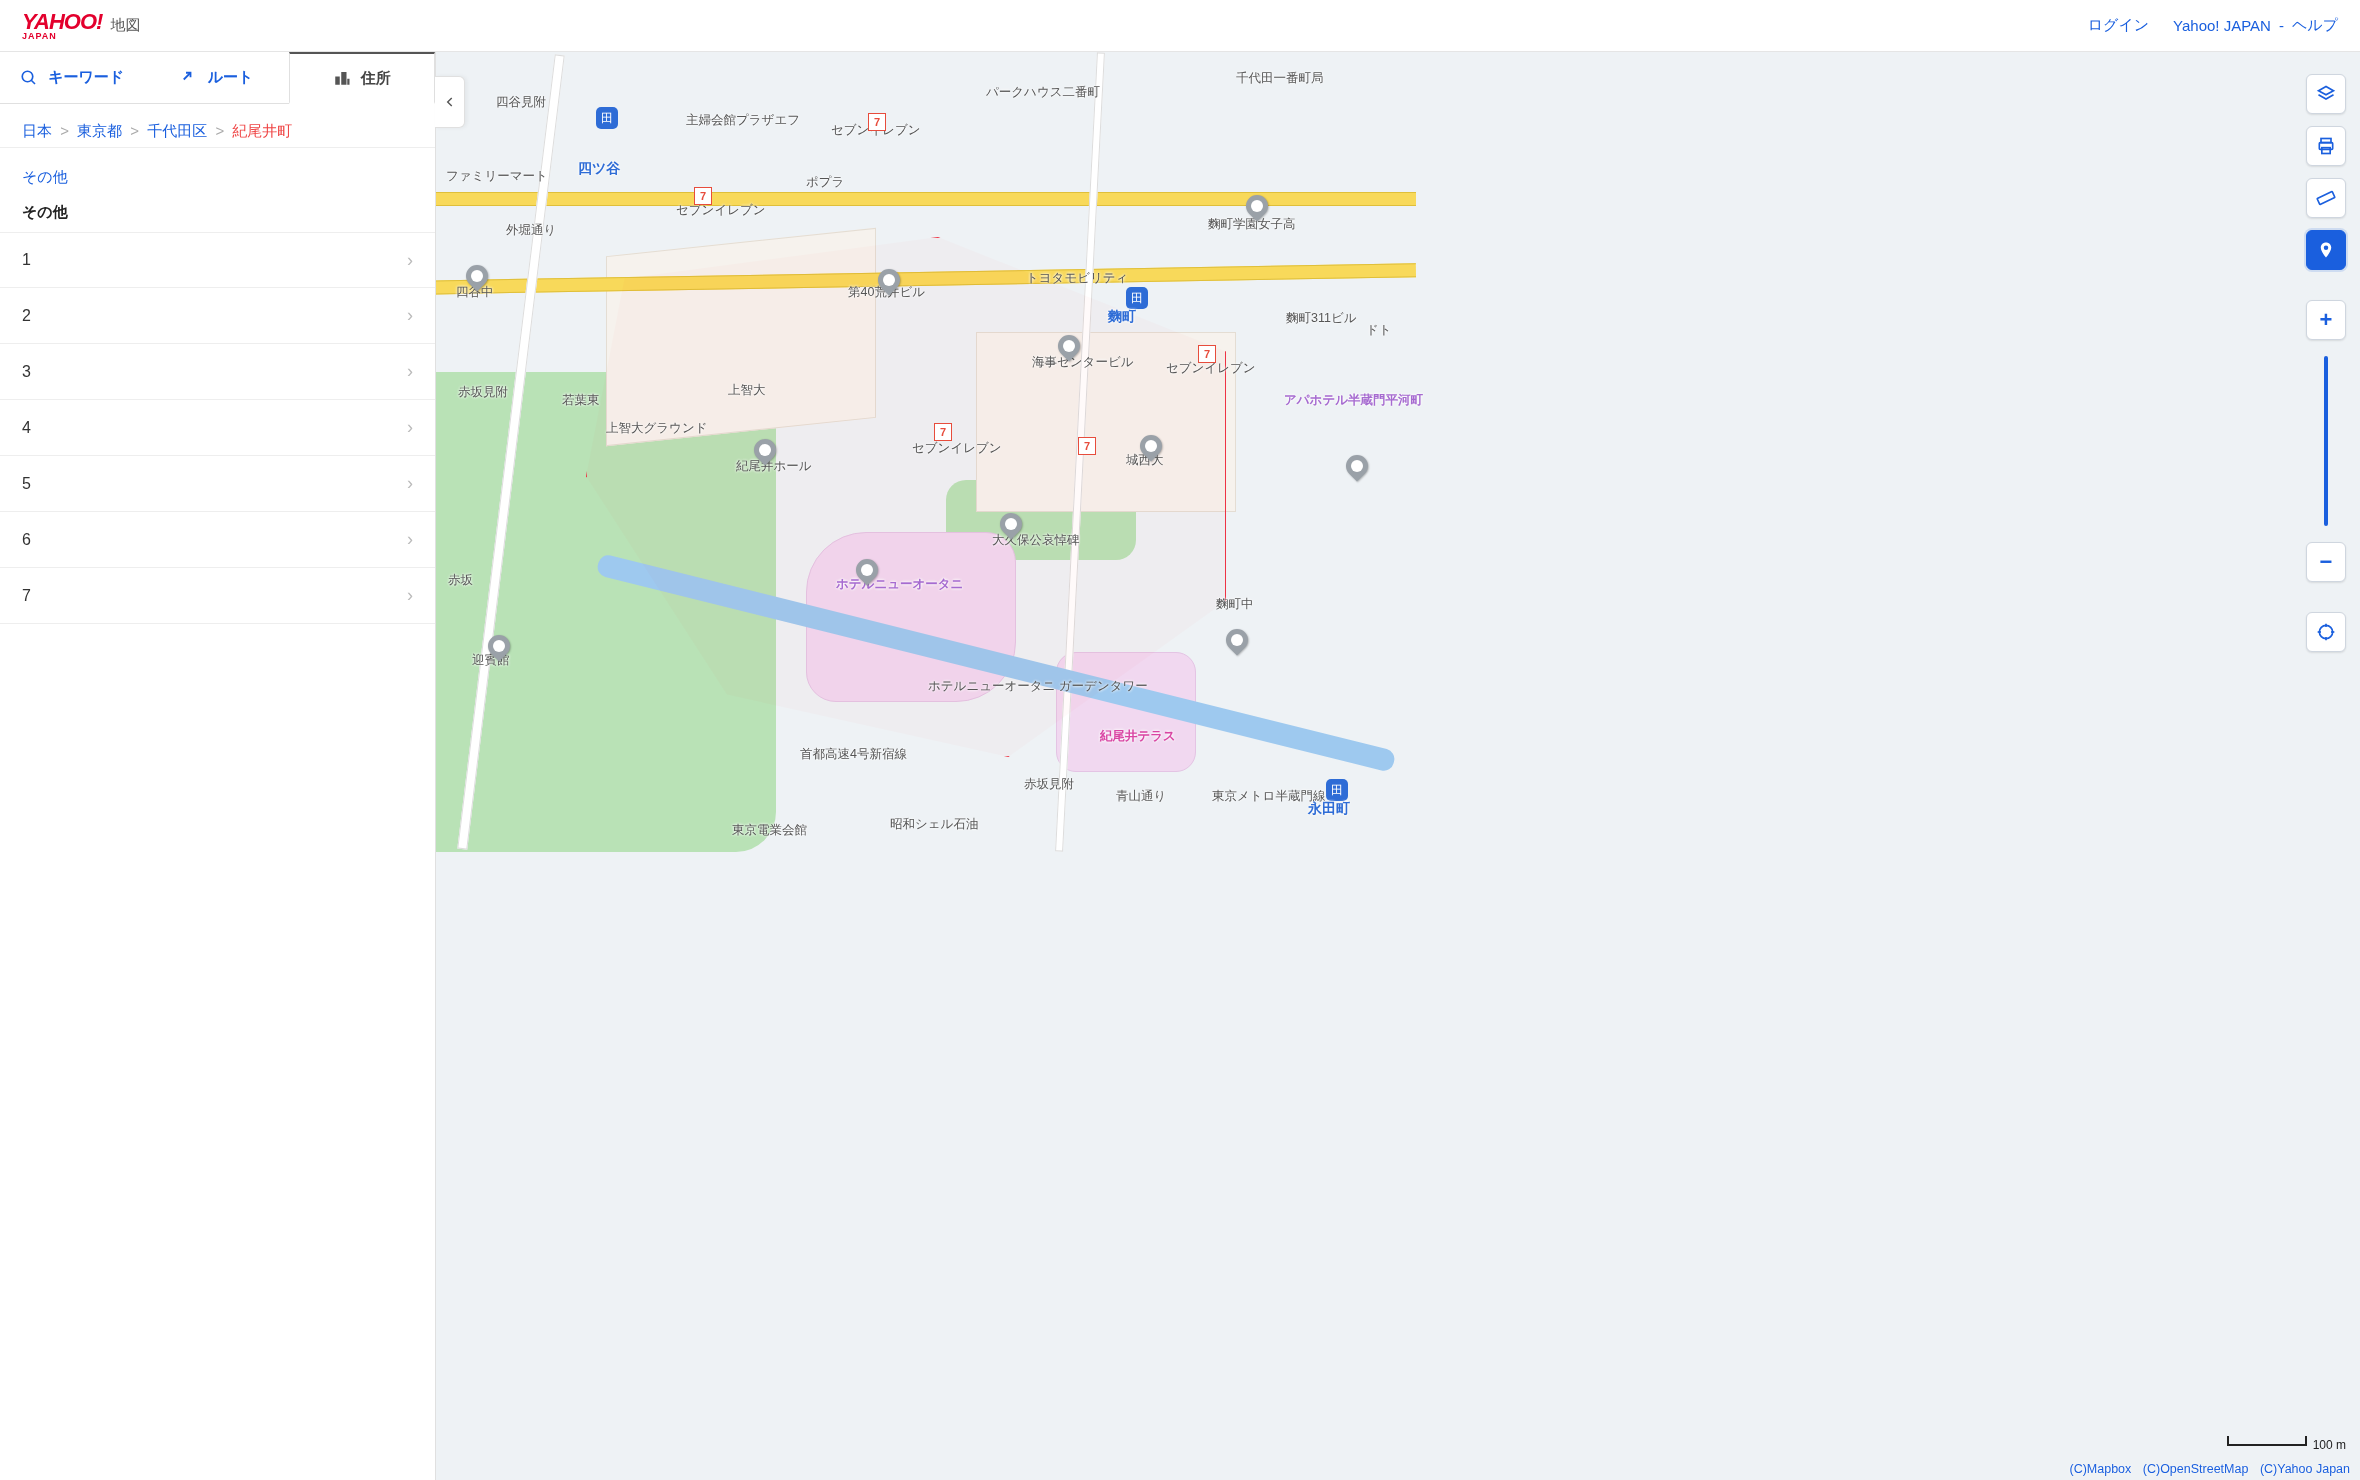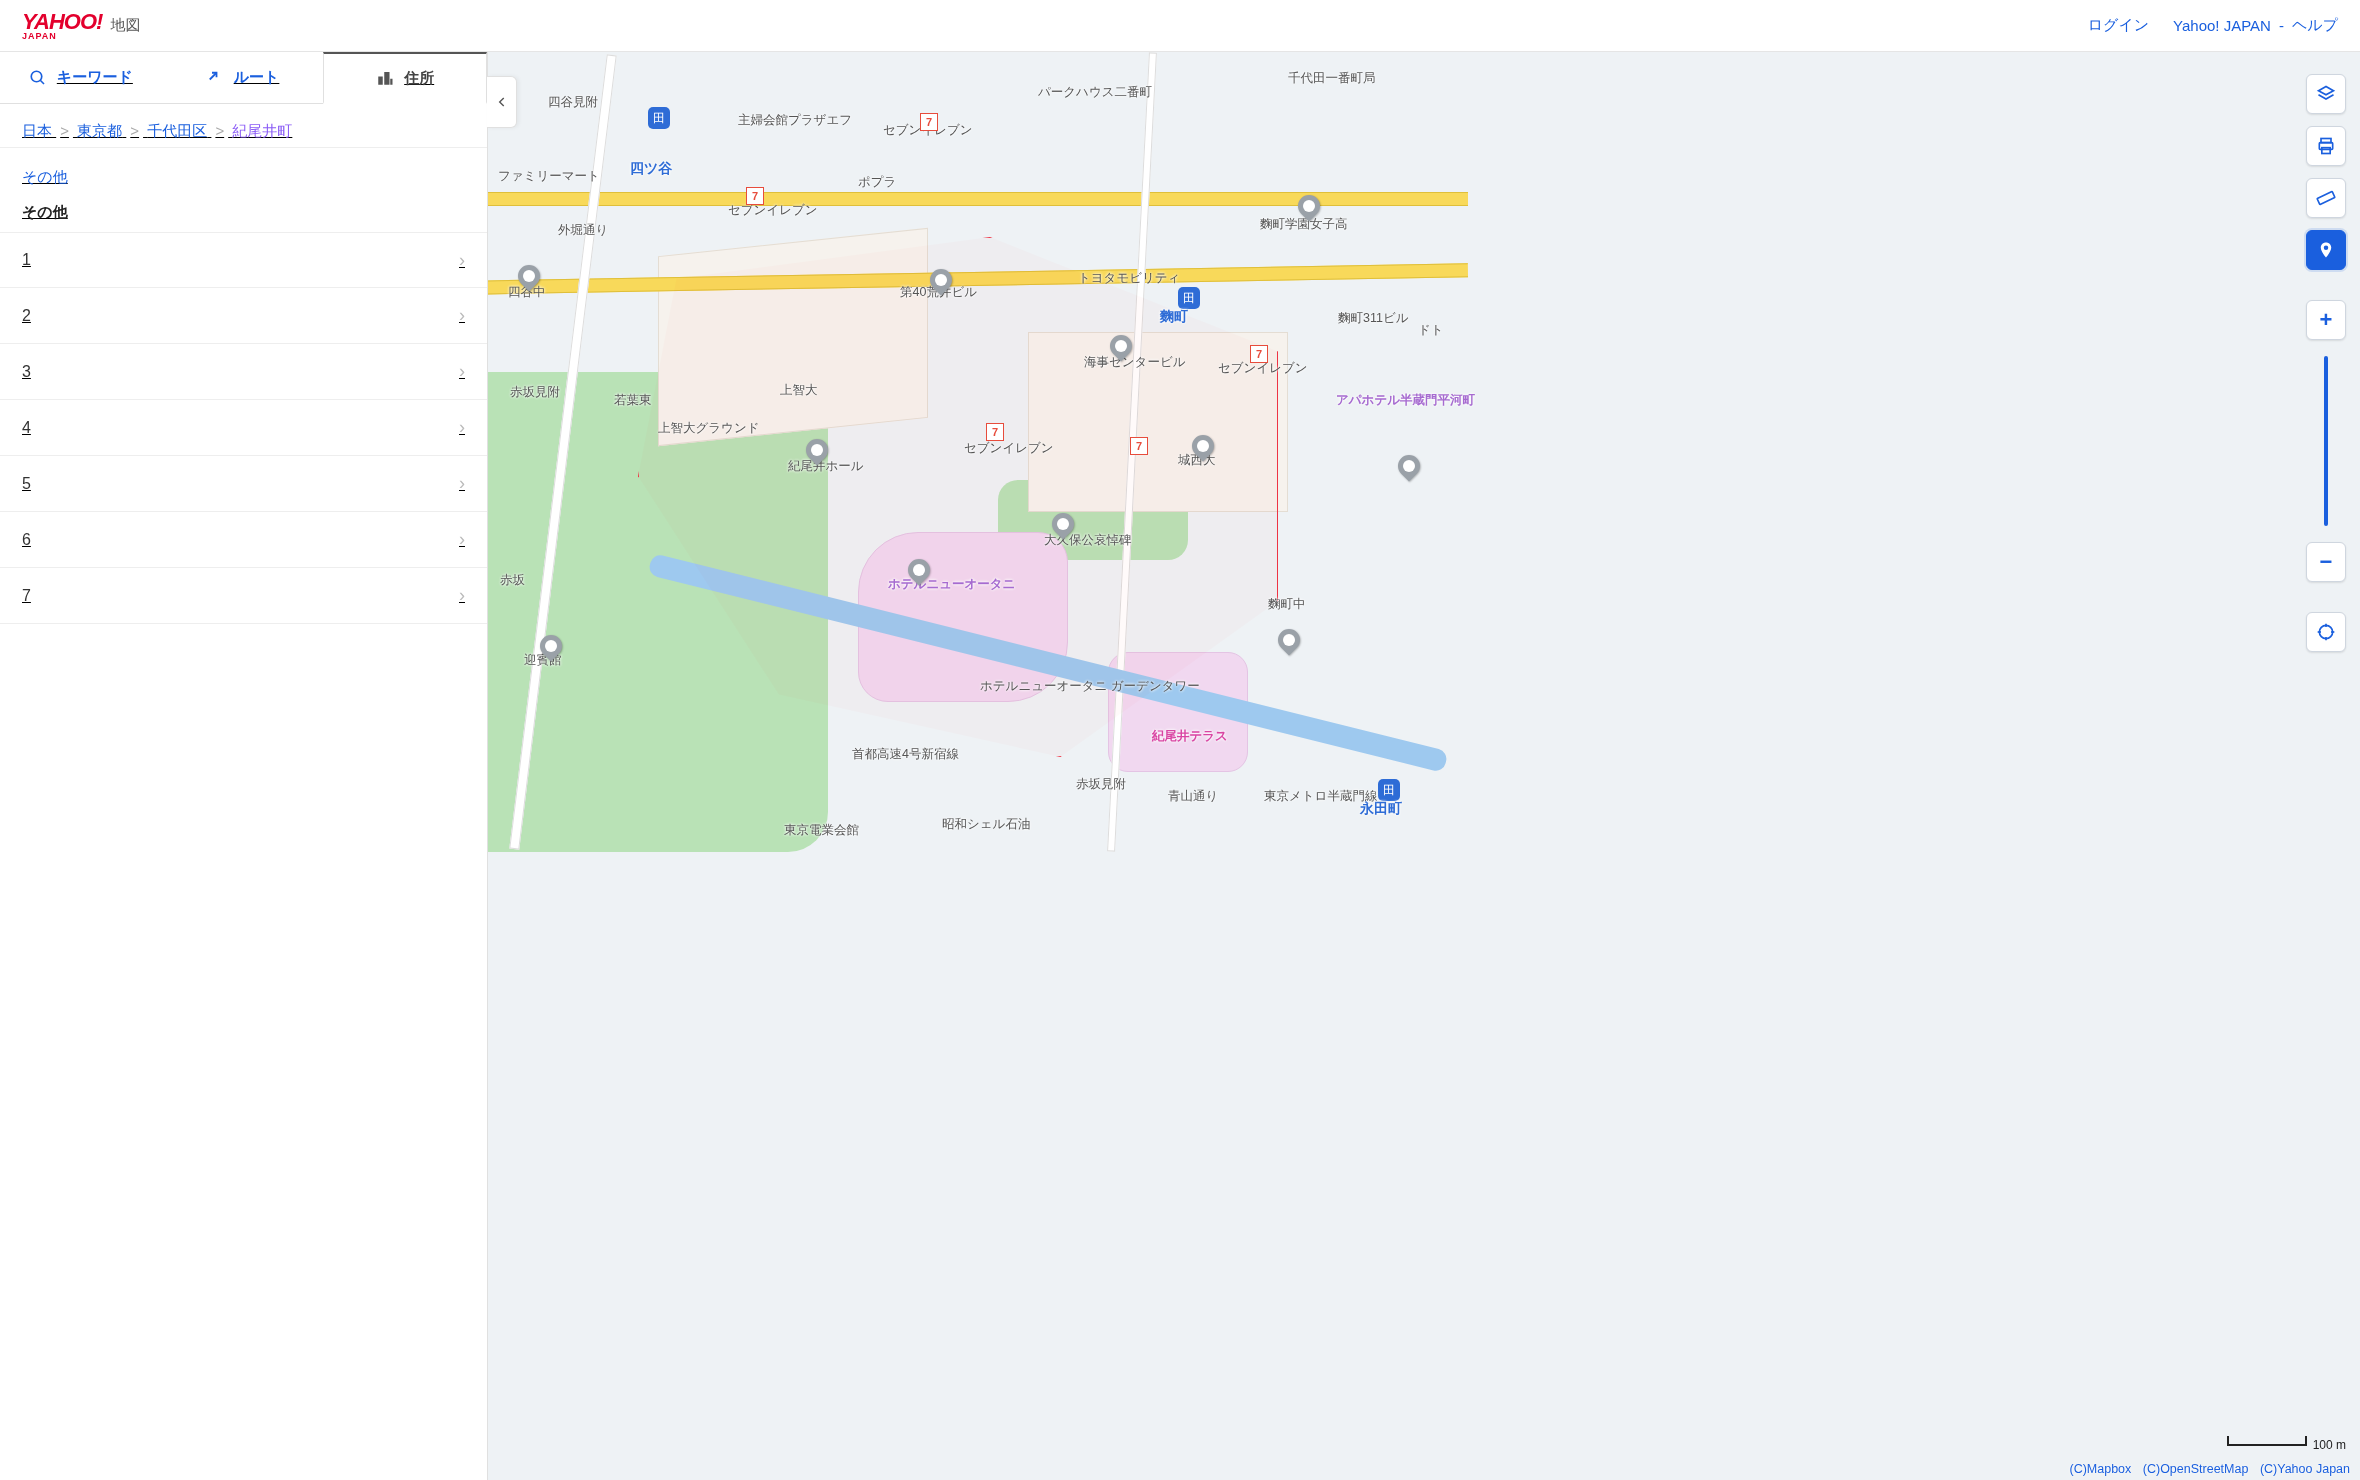--- a/index.html
+++ b/index.html
@@ -16,31 +16,31 @@
   .logo .japan { color:#e3002d; font-size:9px; font-weight:700; letter-spacing:1px; margin-top:-2px; }
   .logo .chizu { color:#555; font-size:15px; margin-left:2px; }
   .hdr-right { display:flex; align-items:center; gap:24px; }
   .hdr-right a { color:#1a5fde; text-decoration:none; }
   .hdr-right .dash{ color:#1a5fde; margin:0 -16px; }
 
   
   .main { flex:1; display:flex; min-height:0; }
 
   
-  .panel { width: 488px; display:flex; flex-direction:column; border-right:1px solid #e0e0e0; background:#fff; position:relative; z-index:5;text-decoration:underline; }
+  .panel { width: 436px; display:flex; flex-direction:column; border-right:1px solid #e0e0e0; background:#fff; position:relative; z-index:5; }
   
   .tabbar { display:flex; height:52px; border-bottom:1px solid #e0e0e0; }
   .tabbar .tab { flex:1; display:flex; align-items:center; justify-content:center; gap:10px; font-size:15px; font-weight:600; color:#1a5fde; cursor:pointer; }
   .tabbar .tab.active { color:#444; border-top:2px solid #555; border-left:1px solid #e0e0e0; border-right:1px solid #e0e0e0; border-bottom:2px solid #fff; margin-bottom:-1px;}
   .tab svg, .tab .ico { width:18px; height:18px; }
 
   .crumbs { padding:18px 22px 6px; font-size:15px; color:#999; }
   .crumbs a { color:#1a5fde; text-decoration:none; }
   .crumbs .sep{ color:#aaa; margin:0 4px; }
-  .crumbs .here{ color:#8b5cf6;margin-top:32px; }
+  .crumbs .here{ color:#ef4444;margin-top:32px; }
 
   .title { padding:10px 22px 14px; font-size:23px; font-weight:700; color:#222; }
 
   .area-btn-wrap{ padding:0 20px 22px; }
   .area-btn { width:100%; height:48px; border:1.5px solid #1a5fde; border-radius:4px; background:#fff;
               color:#1a5fde; font-size:16px; font-weight:600; cursor:pointer; }
 
   .sec-div{ border-top:1px solid #eee; }
   .sec-link { padding:20px 22px 8px; font-size:15px; }
   .sec-link a{ color:#1a5fde; text-decoration:none; }

